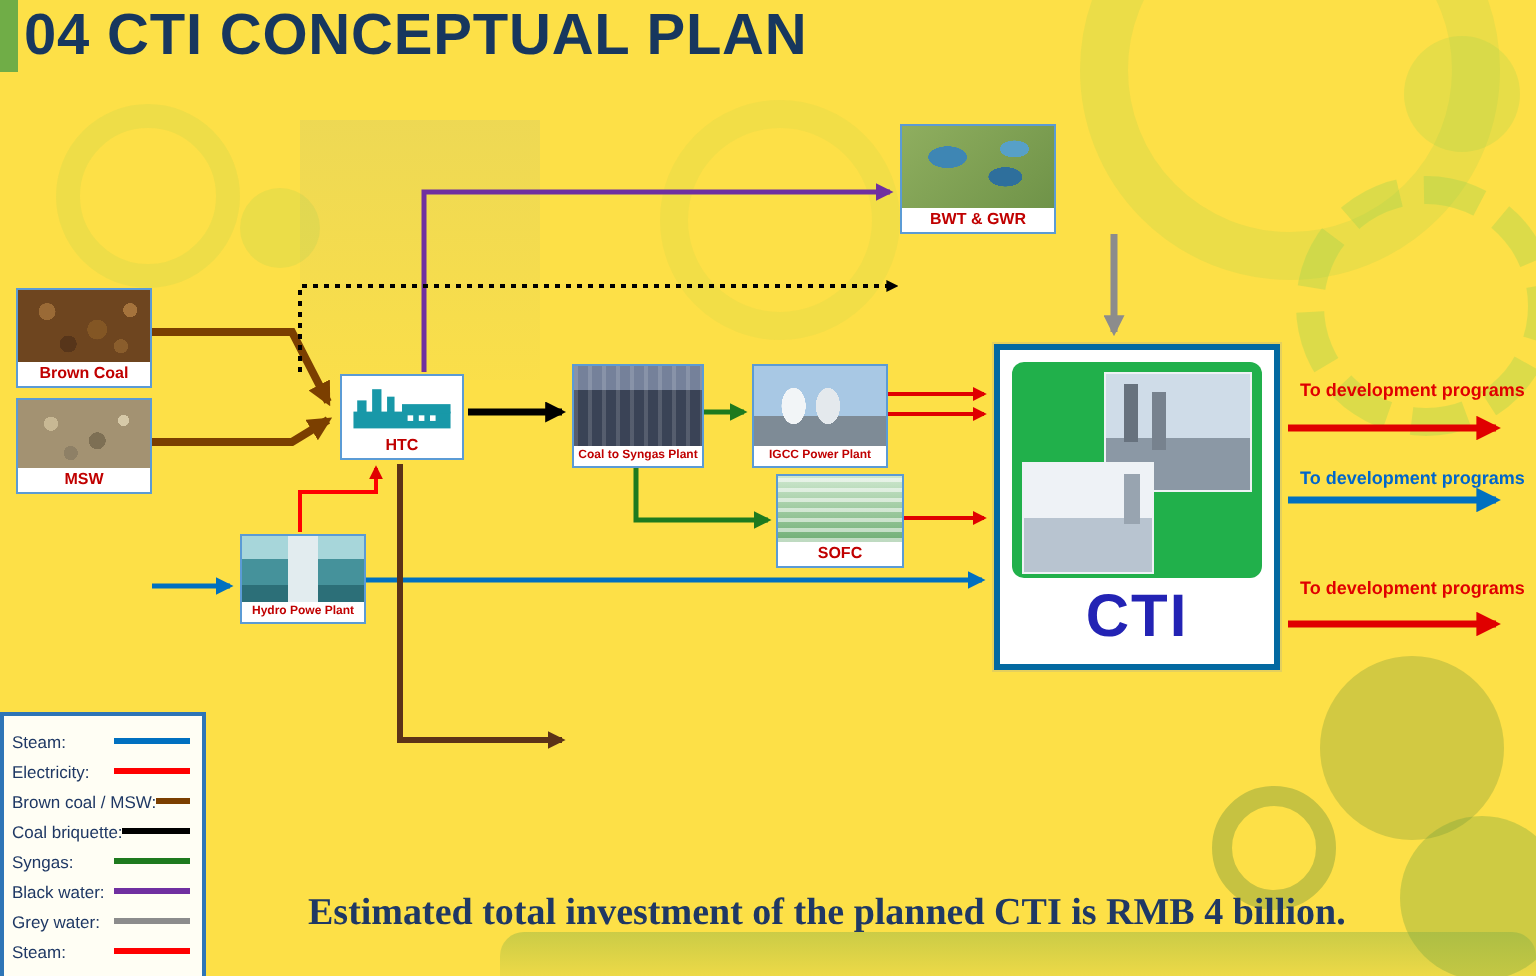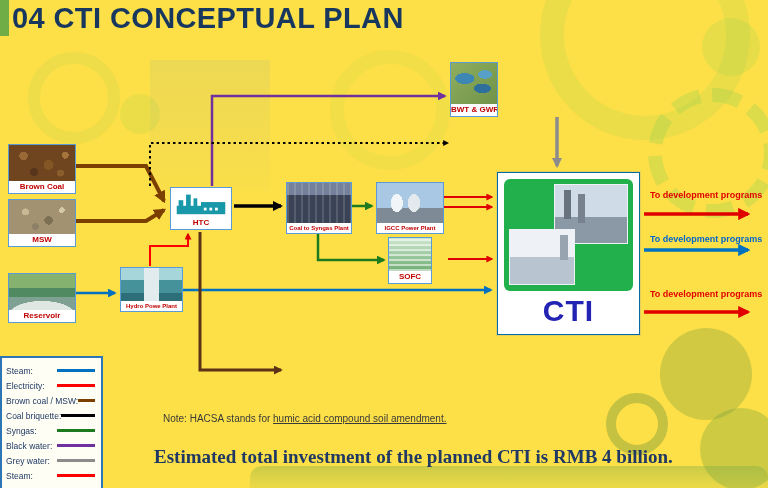--- a/index.html
+++ b/index.html
@@ -69,21 +69,21 @@
       radial-gradient(ellipse 16px 9px at 30% 38%, #3e86b4 0 60%, transparent 61%),
       radial-gradient(ellipse 14px 8px at 68% 62%, #2e6f9c 0 60%, transparent 61%),
       radial-gradient(ellipse 12px 7px at 74% 28%, #57a0c8 0 60%, transparent 61%),
       linear-gradient(135deg,#8fae5f,#6f9348); }
   .hyd-pic { background:
       linear-gradient(90deg, transparent 0 38%, #e2ecef 38% 62%, transparent 62%),
       linear-gradient(180deg,#a7d6da 0 35%, #45929b 35% 75%, #2c6f78 75%); }
   .hacsa-pic { background:#241104; }
 
   .cti { left:497px; top:172px; width:143px; height:163px; background:#fff;
-         border:1px solid #0369a1; padding:6px; box-shadow:0 0 0 1px rgba(160,160,160,.25);justify-content:space-between; }
+         border:3px solid #0369a1; padding:6px; box-shadow:0 0 0 1px rgba(160,160,160,.25);justify-content:space-between; }
   .cti-green { height:112px; background:#21b04b; border-radius:6px; position:relative; }
   .cti-photo { position:absolute; border:1px solid #eef2f5; }
   .p1 { right:5px; top:5px; width:74px; height:60px;
         background:linear-gradient(180deg,#cfdce8 0 55%, #8b98a5 55%); }
   .p1::before { content:""; position:absolute; left:12%; top:8%; width:10%; height:50%;
         background:#67727e; box-shadow:14px 4px 0 #77828e; }
   .p2 { left:5px; top:50px; width:66px; height:56px;
         background:linear-gradient(180deg,#eef2f6 0 50%, #b8c4d0 50%); }
   .p2::before { content:""; position:absolute; right:10%; top:10%; width:12%; height:45%;
         background:#98a4b0; }
@@ -176,24 +176,20 @@
   <div class="node" style="left:8px;top:144px;width:68px;height:50px">
     <div class="pic coal-pic"></div>
     <div class="lbl">Brown Coal</div>
   </div>
 
   <div class="node" style="left:8px;top:199px;width:68px;height:48px">
     <div class="pic msw-pic"></div>
     <div class="lbl">MSW</div>
   </div>
 
-  <div class="node" style="left:8px;top:273px;width:68px;height:50px">
-    <div class="pic res-pic"></div>
-    <div class="lbl">Reservoir</div>
-  </div>
 
   <div class="node" style="left:170px;top:187px;width:62px;height:43px">
     <div class="pic htc-pic">
       <svg viewBox="0 0 60 26" width="56" height="26">
         <g fill="#1898a8">
           <rect x="6" y="10" width="5" height="14"></rect>
           <rect x="14" y="4" width="5" height="20"></rect>
           <rect x="22" y="8" width="4" height="16"></rect>
           <rect x="4" y="16" width="52" height="9"></rect>
           <rect x="30" y="12" width="26" height="5"></rect>
@@ -211,26 +207,26 @@
   <div class="node" style="left:286px;top:182px;width:66px;height:52px">
     <div class="pic syn-pic"></div>
     <div class="lbl tiny">Coal to Syngas Plant</div>
   </div>
 
   <div class="node" style="left:376px;top:182px;width:68px;height:52px">
     <div class="pic igcc-pic"></div>
     <div class="lbl tiny">IGCC Power Plant</div>
   </div>
 
-  <div class="node" style="left:388px;top:237px;width:44px;height:47px">
+  <div class="node" style="left:388px;top:237px;width:64px;height:47px">
     <div class="pic sofc-pic"></div>
     <div class="lbl">SOFC</div>
   </div>
 
-  <div class="node" style="left:450px;top:62px;width:48px;height:55px">
+  <div class="node" style="left:450px;top:62px;width:78px;height:55px">
     <div class="pic bwt-pic"></div>
     <div class="lbl">BWT &amp; GWR</div>
   </div>
 
   <div class="node" style="left:120px;top:267px;width:63px;height:45px">
     <div class="pic hyd-pic"></div>
     <div class="lbl tiny">Hydro Powe Plant</div>
   </div>
 
 
@@ -280,18 +276,15 @@
     <div class="lg-row">
       <span class="lg-label">Grey water:</span>
       <span class="lg-line" style="background: rgb(140, 140, 140);"></span>
     </div>
     <div class="lg-row">
       <span class="lg-label">Steam:</span>
       <span class="lg-line" style="background: rgb(255, 0, 0);"></span>
     </div>
   </div>
 
-  <div class="note">
-    <span>Note: HACSA stands for </span><span class="u">humic acid compound soil amendment.</span>
-  </div>
   <div class="invest">Estimated total investment of the planned CTI  is RMB 4 billion.</div>
 
 </div>
 
 </body></html>

